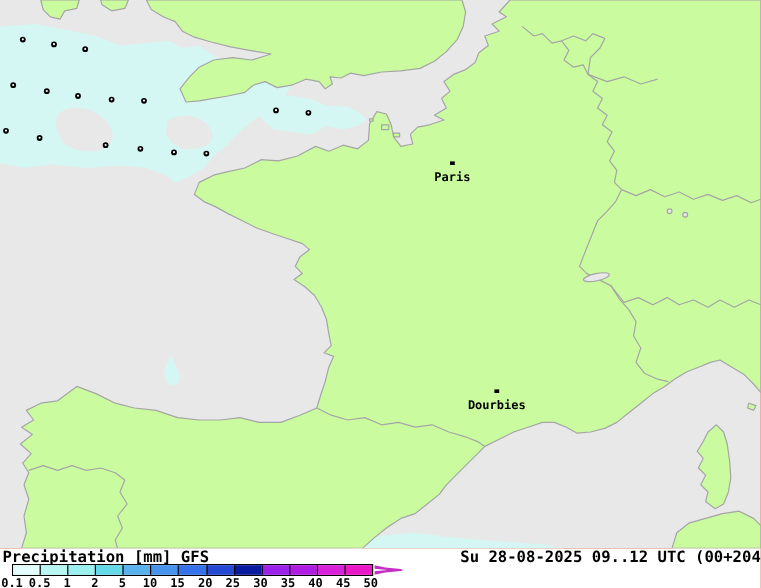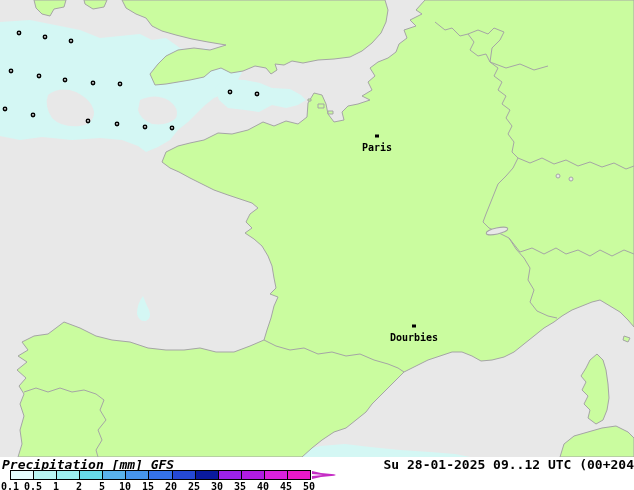--- a/index.html
+++ b/index.html
@@ -3,21 +3,21 @@
 <meta charset="utf-8">
 <style>
   :root{ --sea:#e8e8e8; --land:#cafc9f; --coast:#a5a5a5; --precip:#d4f7f4; }
   *{margin:0;padding:0;box-sizing:border-box;}
   body{background:#fff;font-family:"DejaVu Sans Mono", monospace;}
   .screen{position:relative;width:634px;height:490px;background:#c2410c;overflow:hidden;}
   .map-wrap{position:absolute;left:0;top:0;width:634px;height:457px;}
   svg text{font-family:"DejaVu Sans Mono", monospace;}
   .map-city-label{font-size:10px;font-weight:bold;fill:#000;}
   .legend{position:absolute;left:0;top:457px;width:634px;height:33px;background:#fff;}
-  .legend-title{position:absolute;left:2px;top:0;font-size:13px;font-weight:bold;color:#000;white-space:nowrap;font-style:italic;}
+  .legend-title{position:absolute;left:2px;top:0;font-size:13px;font-weight:bold;color:#000;white-space:nowrap;}
   .legend-date{position:absolute;right:0;top:0;font-size:13px;font-weight:bold;color:#000;white-space:nowrap;}
   .colorbar{position:absolute;left:10px;top:13px;width:301px;height:10px;border:1px solid #000;display:flex;background:#fff;}
   .colorbar .seg{flex:1 1 auto;}
   .colorbar .seg + .seg{border-left:1px solid #000;}
   .colorbar-arrow{position:absolute;left:312px;top:13px;width:24px;height:10px;}
   .ticks{position:absolute;left:10px;top:24px;width:310px;height:28px;font-size:10px;font-weight:bold;color:#000;}
   .ticks .tick{position:absolute;top:0;transform:translateX(-50%);white-space:nowrap;}
   .copyright{position:absolute;right:2px;top:16px;font-size:12px;font-weight:bold;white-space:nowrap;}
 </style>
 </head>
@@ -145,21 +145,21 @@
           <g>
             <rect x="412" y="324.5" width="4" height="3" fill="#000"></rect>
             <text x="414" y="341" text-anchor="middle" class="map-city-label">Dourbies</text>
           </g>
         </g>
     </svg>
   </div>
 
   <div class="legend">
     <div class="legend-title">Precipitation [mm] GFS</div>
-    <div class="legend-date">Su 28-01-2025 09..12 UTC (00+204</div>
+    <div class="legend-date">Su 28-08-2025 09..12 UTC (00+204</div>
     <div class="colorbar">
         <span class="seg" style="background: rgb(228, 253, 253);"></span>
         <span class="seg" style="background: rgb(184, 246, 242);"></span>
         <span class="seg" style="background: rgb(157, 240, 240);"></span>
         <span class="seg" style="background: rgb(102, 217, 232);"></span>
         <span class="seg" style="background: rgb(90, 178, 236);"></span>
         <span class="seg" style="background: rgb(70, 148, 236);"></span>
         <span class="seg" style="background: rgb(53, 114, 232);"></span>
         <span class="seg" style="background: rgb(37, 73, 212);"></span>
         <span class="seg" style="background: rgb(10, 26, 158);"></span>

